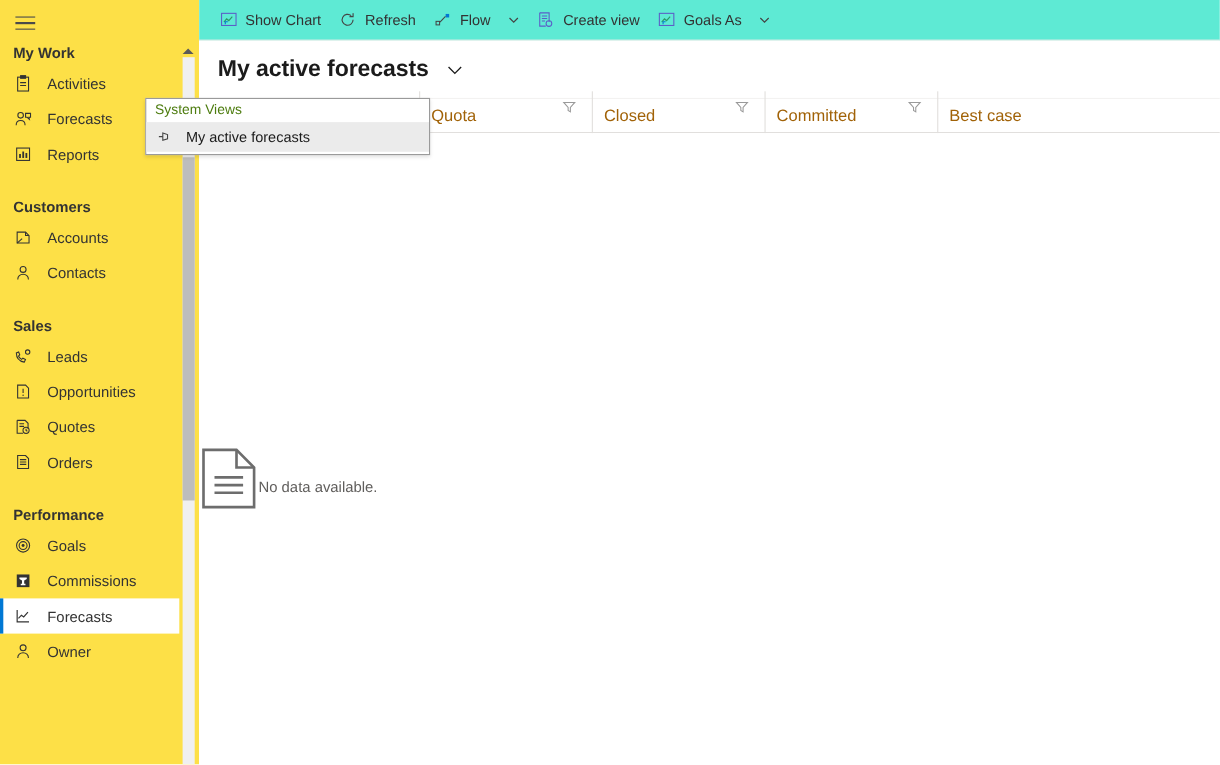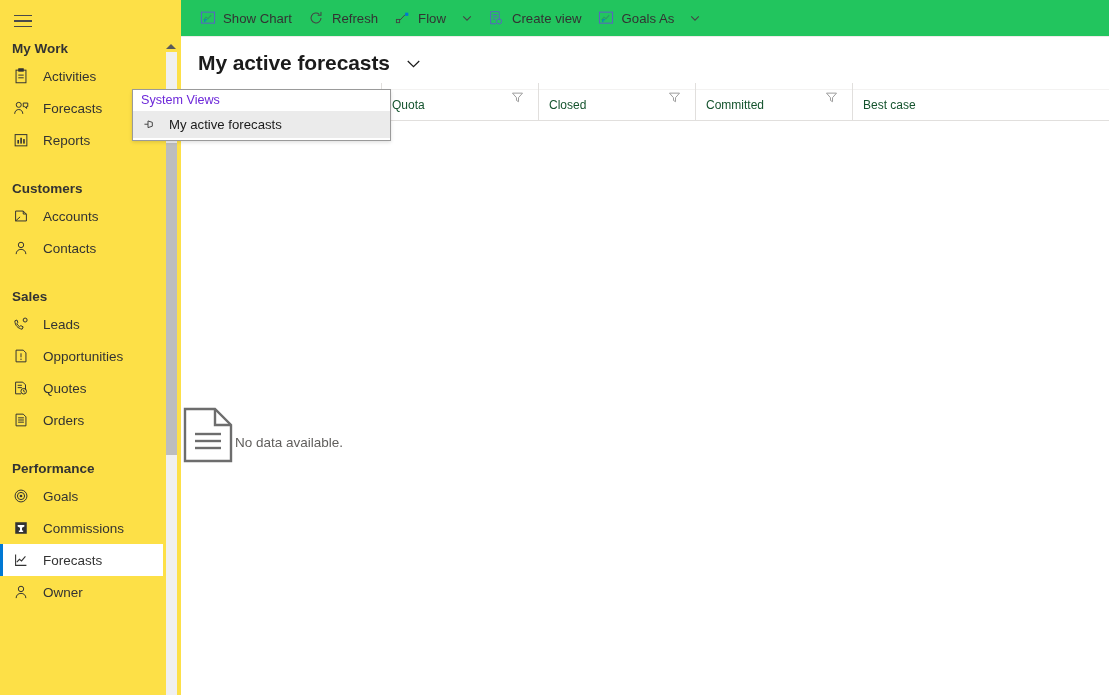--- a/index.html
+++ b/index.html
@@ -153,21 +153,21 @@
     overflow: hidden;
   }
 
   .cmdbar {
     position: relative;
     height: 37px;
     display: flex;
     align-items: center;
     padding-left: 10px;
     border-bottom: 1px solid #edebe9;
-    background: #22c55e;
+    background: #5eead4;
   }
   .cmd {
     display: flex;
     align-items: center;
     height: 36px;
     padding: 0 8px;
     font-size: 13.2px;
     color: #333333;
     cursor: pointer;
     white-space: nowrap;
@@ -219,22 +219,22 @@
     align-items: center;
     border-top: 1px solid #f3f2f1;
     border-bottom: 1px solid #e1dfdd;
     background: #ffffff;
   }
   .col {
     position: relative;
     display: flex;
     align-items: center;
     height: 44px;
-    font-size: 12px;
-    color: #14532d;
+    font-size: 15px;
+    color: #a16207;
     border-left: 1px solid #e1dfdd;
     padding-left: 10px;
   }
   .col:first-child { border-left: none; }
   .col .col-label { white-space: nowrap; }
   .col .filter-ico {
     position: absolute;
     right: 13px;
     top: 8px;
     width: 14px;
@@ -271,21 +271,21 @@
     border: 1px solid #9a9a9a;
     box-shadow: 0 1.6px 3.6px rgba(0,0,0,0.13), 0 0.3px 0.9px rgba(0,0,0,0.1);
     z-index: 50;
     padding-bottom: 2px;
   }
   .dd-header {
     height: 21px;
     line-height: 21px;
     padding-left: 8px;
     font-size: 12.6px;
-    color: #6d28d9;
+    color: #4d7c0f;
   }
   .dd-item {
     display: flex;
     align-items: center;
     height: 27px;
     padding-left: 8px;
     font-size: 13.2px;
     color: #1b1b1b;
     background: #ebebeb;
     cursor: pointer;

